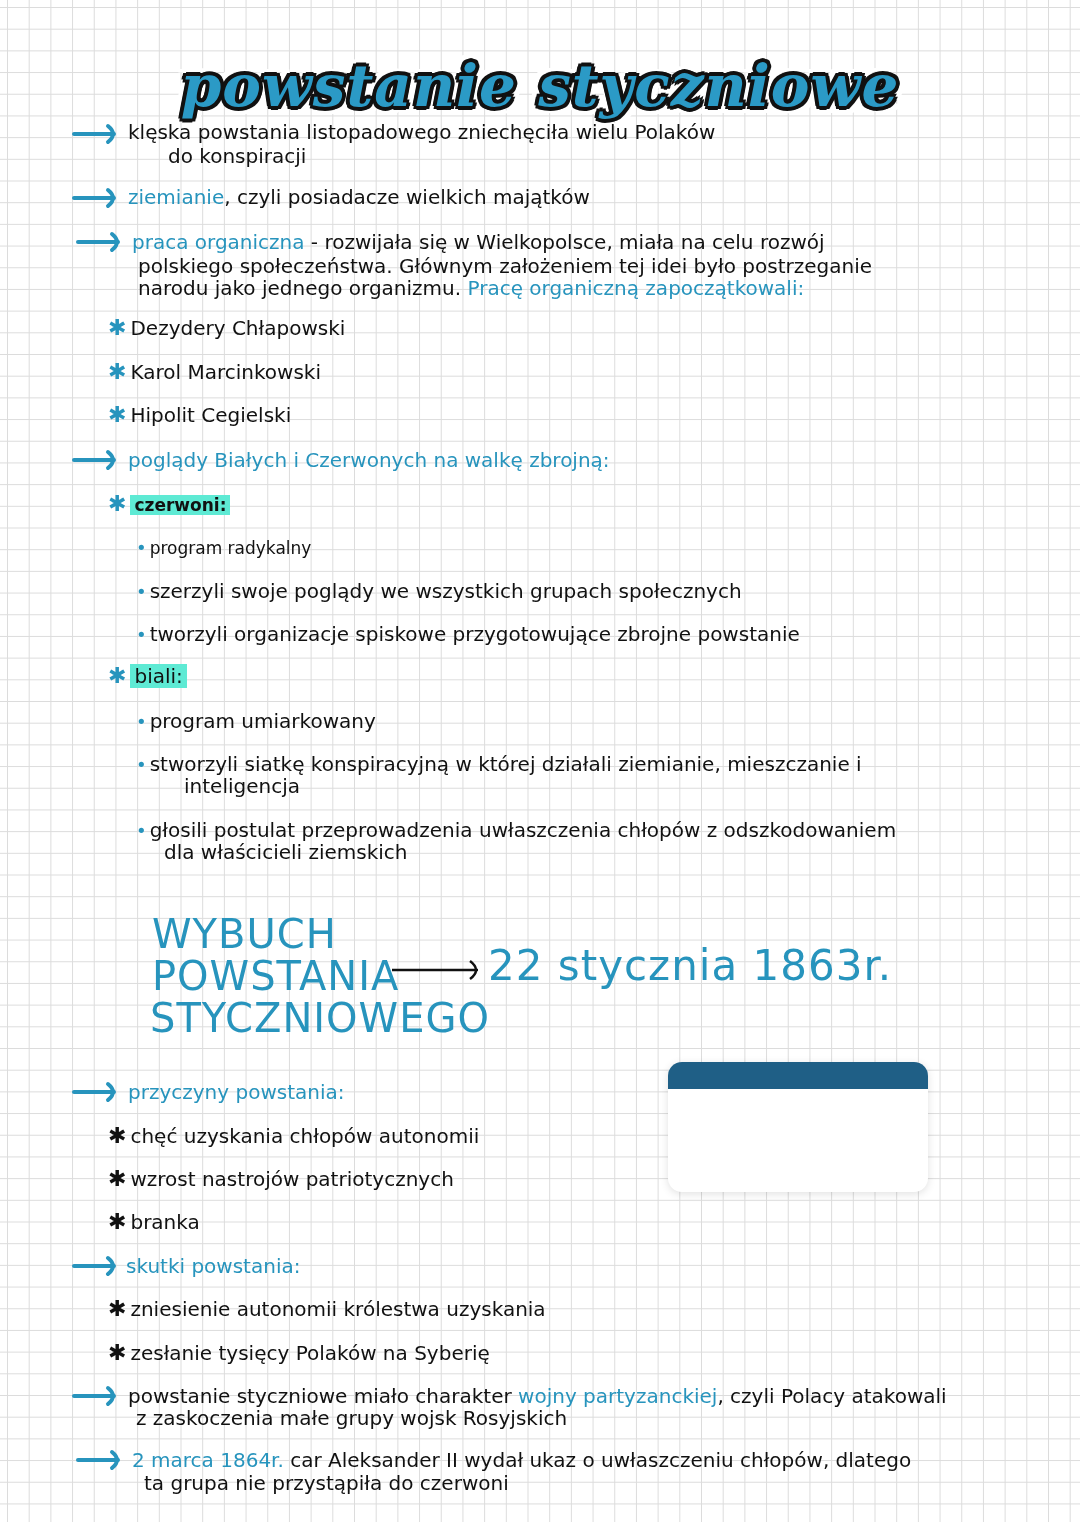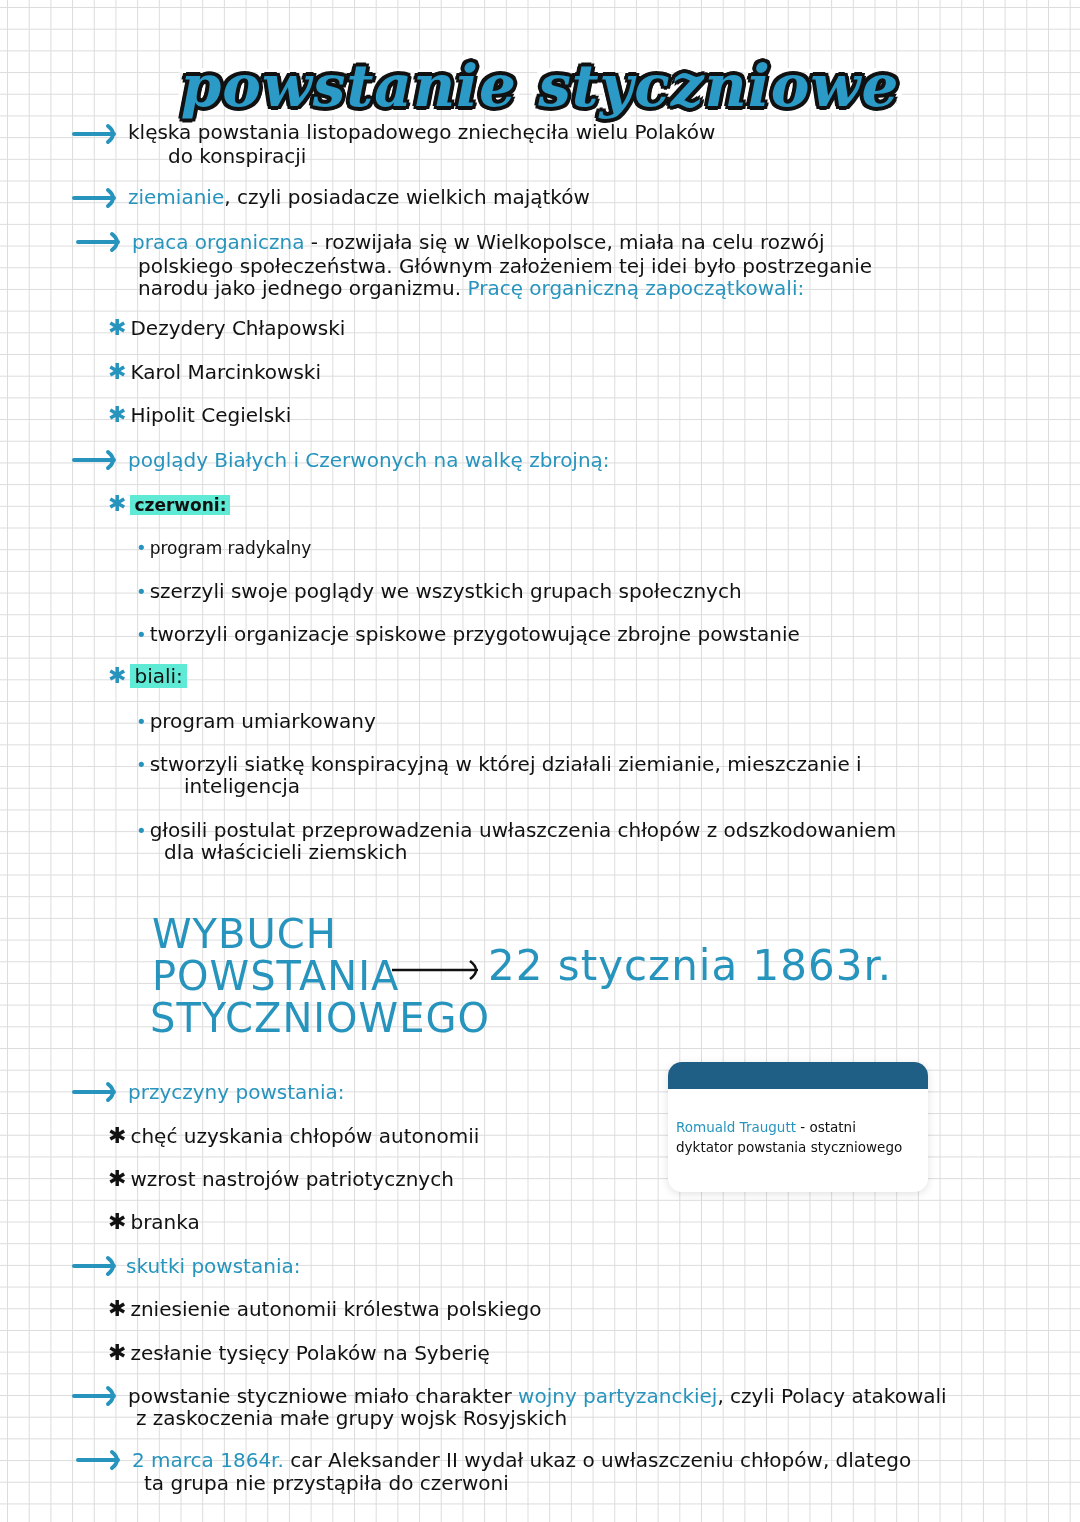--- a/index.html
+++ b/index.html
@@ -121,31 +121,27 @@
 <svg class="abs arrow" style="left:72px;top:1080px">
     <use href="#arr"></use>
   </svg>
 <div class="abs line blue" style="left:128px;top:1080px">przyczyny powstania:</div>
 <div class="abs line" style="left:108px;top:1124px"><span class="star-black">✱</span><span>chęć uzyskania chłopów autonomii</span></div>
 <div class="abs line" style="left:108px;top:1167px"><span class="star-black">✱</span><span>wzrost nastrojów patriotycznych</span></div>
 <div class="abs line" style="left:108px;top:1210px"><span class="star-black">✱</span><span>branka</span></div>
 
 <div class="abs card">
   <div class="card-top"></div>
-  <div class="card-body">
-    <span class="blue">Romuald Traugutt</span><span> - ostatni</span><br>
-    <span>dyktator powstania styczniowego</span>
-  </div>
 </div>
 
 <svg class="abs arrow" style="left:72px;top:1254px">
     <use href="#arr"></use>
   </svg>
 <div class="abs line blue" style="left:126px;top:1254px">skutki powstania:</div>
-<div class="abs line" style="left:108px;top:1297px"><span class="star-black">✱</span><span>zniesienie autonomii królestwa polskiego</span></div>
+<div class="abs line" style="left:108px;top:1297px"><span class="star-black">✱</span><span>zniesienie autonomii królestwa uzyskania</span></div>
 <div class="abs line" style="left:108px;top:1341px"><span class="star-black">✱</span><span>zesłanie tysięcy Polaków na Syberię</span></div>
 
 <svg class="abs arrow" style="left:72px;top:1384px">
     <use href="#arr"></use>
   </svg>
 <div class="abs line" style="left:128px;top:1384px">
   <span>powstanie styczniowe miało charakter </span><span class="blue">wojny partyzanckiej</span><span>, czyli Polacy atakowali</span>
 </div>
 <div class="abs line" style="left:136px;top:1406px">z zaskoczenia małe grupy wojsk Rosyjskich</div>
 

